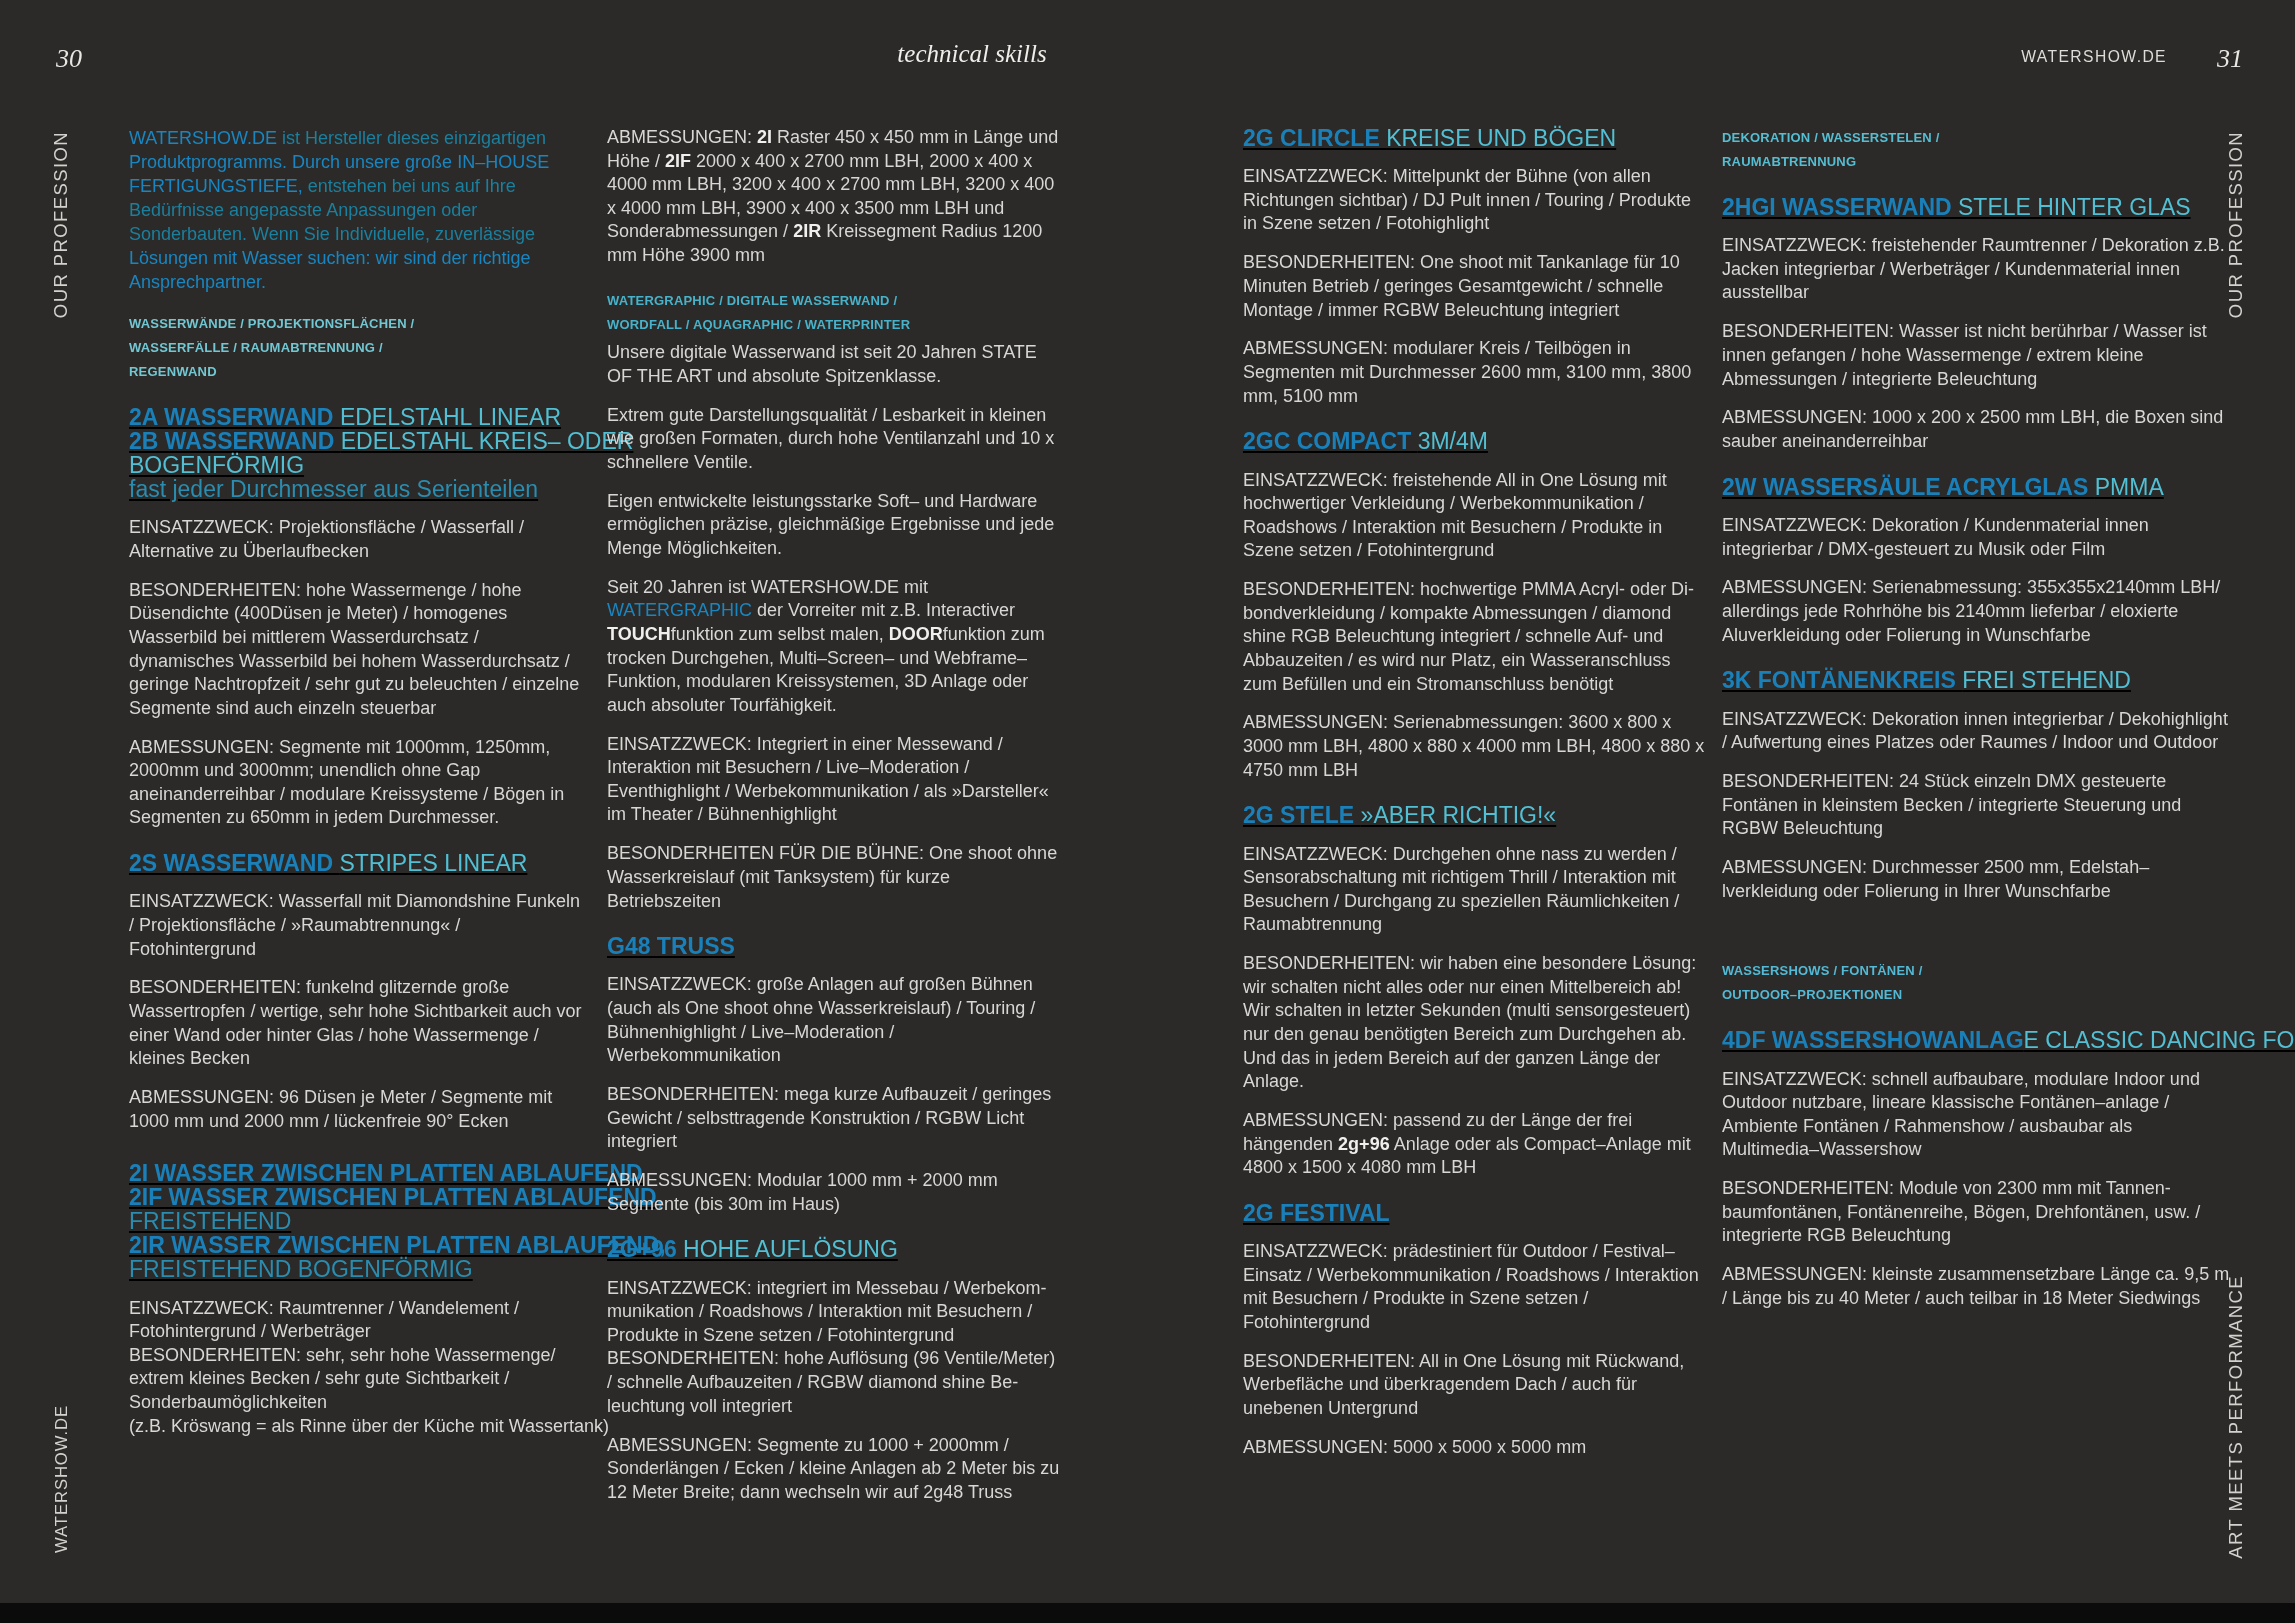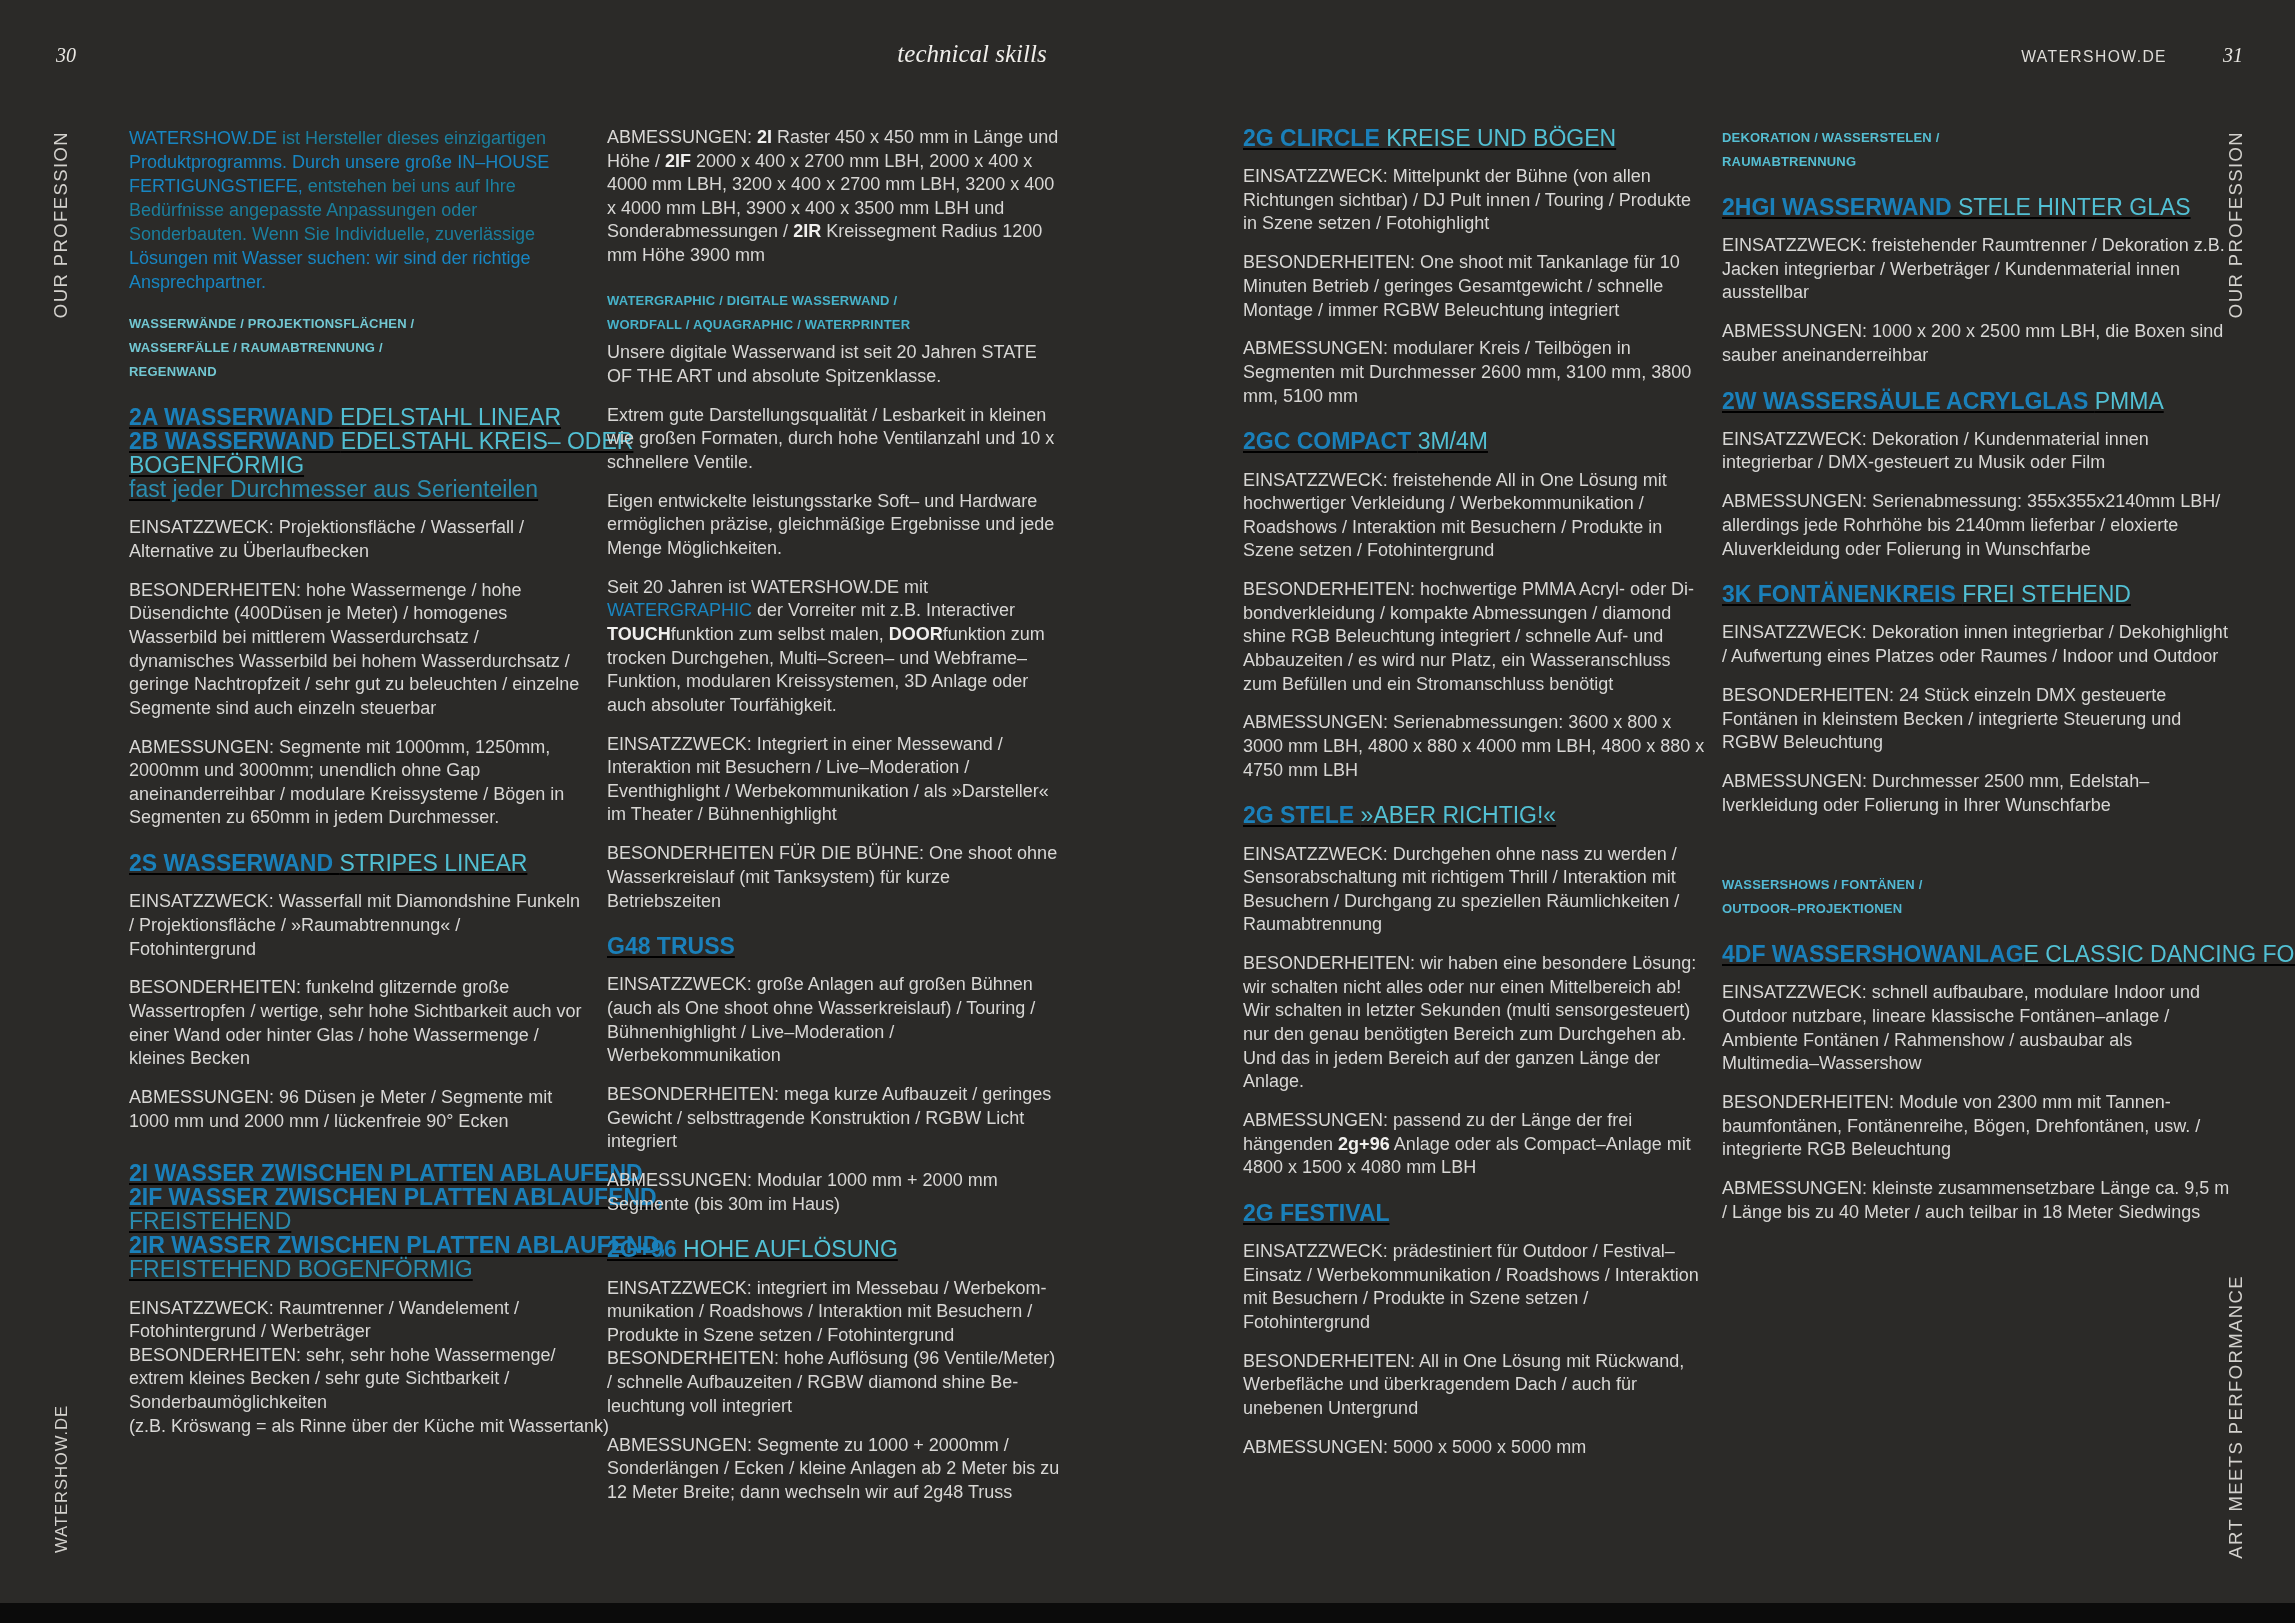--- a/index.html
+++ b/index.html
@@ -4,21 +4,21 @@
 <style>
   html,body{margin:0;padding:0;}
   body{
     width:2295px;height:1623px;position:relative;overflow:hidden;
     background:#2b2a28;
     font-family:"Liberation Sans", sans-serif;
     -webkit-font-smoothing:antialiased;
   }
   
   .pagenum{position:absolute;font-family:"Liberation Serif", serif;font-style:italic;
-    font-size:20px;color:#e9e7e3;}
+    font-size:26px;color:#e9e7e3;}
   #pagenum-left{left:56px;top:44px;}
   #pagenum-right{right:52px;top:44px;text-align:right;}
   #header-title{position:absolute;left:787px;top:40px;width:370px;text-align:center;
     font-family:"Liberation Serif", serif;font-style:italic;font-size:25px;color:#f0eeea;}
   #header-brand{position:absolute;right:128px;top:48px;font-size:15.7px;letter-spacing:1.4px;
     color:#dedcd8;}
   
   .vlabel{position:absolute;writing-mode:vertical-rl;transform:rotate(180deg);
     font-size:18.5px;letter-spacing:1.4px;color:#d3d1cd;white-space:nowrap;}
   #vlabel-left-top{left:50px;top:131px;}
@@ -145,20 +145,21 @@
   </div>
 <div class="col" id="col4">
     <div class="h1" style="color: rgb(85, 190, 210);">
       <div>DEKORATION / WASSERSTELEN /</div>
       <div>RAUMABTRENNUNG</div>
     </div>
     <div class="h2">
       <div><span class="code">2HGI WASSERWAND </span><span class="sub">STELE HINTER GLAS</span></div>
     </div>
     <div class="p"><span>EINSATZZWECK: freistehender Raumtrenner / Dekoration z.B. Jacken integrierbar / Werbeträger / Kundenmaterial innen ausstellbar</span></div>
+    <div class="p"><span>BESONDERHEITEN: Wasser ist nicht berührbar / Wasser ist innen gefangen / hohe Wassermenge / extrem kleine Abmessungen / integrierte Beleuchtung</span></div>
     <div class="p"><span>ABMESSUNGEN: 1000 x 200 x 2500 mm LBH, die Boxen sind sauber aneinanderreihbar</span></div>
     <div class="h2">
       <div><span class="code">2W WASSERSÄULE ACRYLGLAS </span><span class="sub">PMMA</span></div>
     </div>
     <div class="p"><span>EINSATZZWECK: Dekoration / Kundenmaterial innen integrierbar / DMX-gesteuert zu Musik oder Film</span></div>
     <div class="p"><span>ABMESSUNGEN: Serienabmessung: 355x355x2140mm LBH/ allerdings jede Rohrhöhe bis 2140mm lieferbar / eloxierte Aluverkleidung oder Folierung in Wunschfarbe</span></div>
     <div class="h2">
       <div><span class="code">3K FONTÄNENKREIS </span><span class="sub">FREI STEHEND</span></div>
     </div>
     <div class="p"><span>EINSATZZWECK: Dekoration innen integrierbar / Dekohighlight / Aufwertung eines Platzes oder Raumes / Indoor und Outdoor</span></div>

